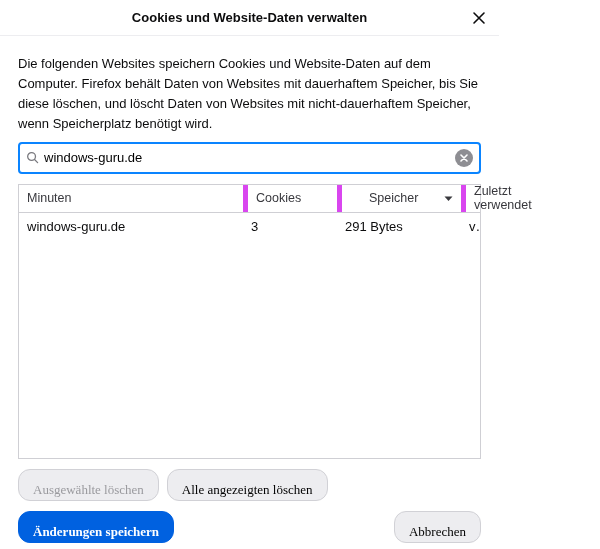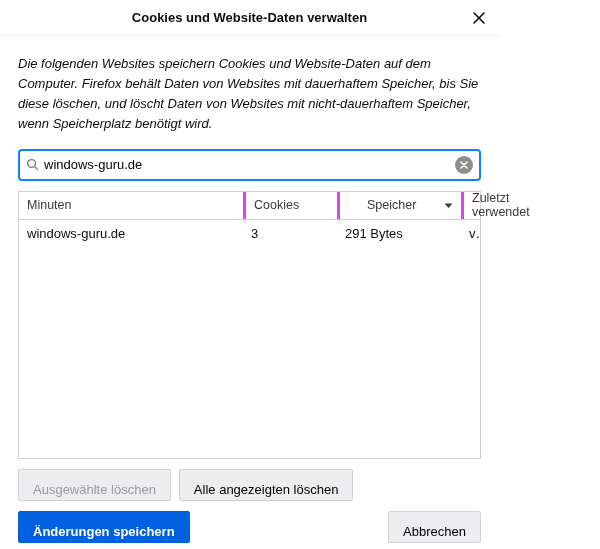--- a/index.html
+++ b/index.html
@@ -5,47 +5,47 @@
     * { box-sizing: border-box; margin: 0; padding: 0; }
     html, body { width: 600px; height: 549px; font-family: -apple-system, BlinkMacSystemFont, "Segoe UI", Arial, sans-serif; font-size: 13px; color: #0c0c0d; background: #fff; overflow: hidden; }
 
     .dialog { width: 499px; height: 549px; display: flex; flex-direction: column; }
 
     .titlebar { display: flex; align-items: center; justify-content: center; height: 36px; border-bottom: 1px solid #ededf0; position: relative; }
     .titlebar-title { font-size: 13px; font-weight: 600; }
     .close-btn { position: absolute; right: 10px; top: 8px; width: 20px; height: 20px; cursor: pointer; display:flex; align-items:center; justify-content:center; background:none; border:none; }
 
     .body { padding: 18px 18px 6px 18px; display:flex; flex-direction:column; flex:1; min-height:0; }
-    .desc { line-height: 1.55; margin-bottom: 14px; font-size: 13px; font-style: italic; }
+    .desc { line-height: 1.55; margin-bottom: 7px; font-size: 13px; }
 
     .search-wrap { position: relative; border: 2px solid #0a84ff; border-radius: 4px; background:#fff; height: 32px; margin-bottom: 10px; display:flex; align-items:center; }
     .search-icon-wrap { width: 24px; display:flex; align-items:center; justify-content:center; color:#666; }
     .search-input { flex:1; border:none; outline:none; font-size:13px; height:100%; padding:0 28px 0 0; background:transparent; }
     .clear-btn { position:absolute; right:6px; top:50%; transform:translateY(-50%); width:18px; height:18px; border-radius:50%; background:#8e8e93; display:flex; align-items:center; justify-content:center; cursor:pointer; border:none; }
 
     .table-box { border:1px solid #cfcfd4; flex:1; min-height:0; display:flex; flex-direction:column; }
     .thead { display:flex; border-bottom:1px solid #cfcfd4; background:#fff; height:28px; }
-    .th { display:flex; align-items:center; padding:0 8px; font-size:12.5px; color:#38383d; border-left:3px solid #d946ef; position:relative; }
+    .th { display:flex; align-items:center; padding:0 8px; font-size:12.5px; color:#38383d; border-left:5px solid #d946ef; position:relative; }
     .th:first-child { border-left:none; }
     .th1 { flex: 0 0 224px; }
     .th2 { flex: 0 0 94px; }
     .th3 { flex: 0 0 124px; padding-left: 27px; }
     .th4 { flex: 1; }
     .sort-caret { position:absolute; right:8px; top:50%; transform:translateY(-50%); }
 
     .tbody { flex:1; overflow:auto; }
     .trow { display:flex; height:28px; align-items:center; }
     .td { padding:0 8px; font-size:13px; overflow:hidden; text-overflow:ellipsis; white-space:nowrap; }
     .td1 { flex: 0 0 224px; }
     .td2 { flex: 0 0 94px; }
     .td3 { flex: 0 0 124px; }
     .td4 { flex: 1; }
 
     .lower-buttons { display:flex; gap:8px; margin-top:10px; }
-    .btn { height: 32px; padding: 12px 14px; border:1px solid #d1d1d6; background:#ededf0; font-size:13px; cursor:pointer; border-radius:2px; }
+    .btn { height: 32px; padding: 12px 14px; border:1px solid #d1d1d6; background:#ededf0; font-size:13px; cursor:pointer; border-radius:12px;font-family:Liberation Serif, serif; }
     .btn:disabled { color:#9a9a9e; cursor:default; }
     .dialog-actions { display:flex; gap:8px; justify-content:space-between; margin-top:10px; }
     .btn-primary { background:#0061e0; border-color:#0061e0; color:#fff; font-weight:600; }
   </style>
 </head>
 <body>
 
 <div class="dialog">
   <div class="titlebar">
     <span class="titlebar-title">Cookies und Website-Daten verwalten</span>

